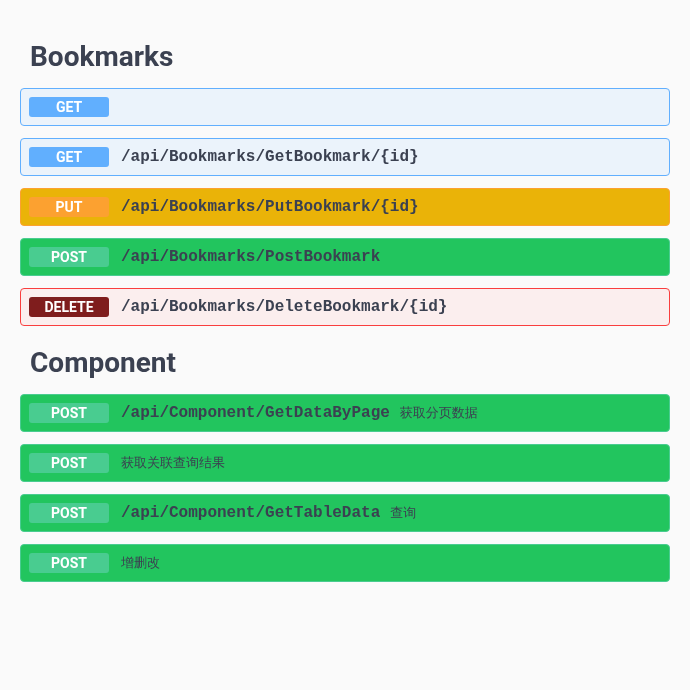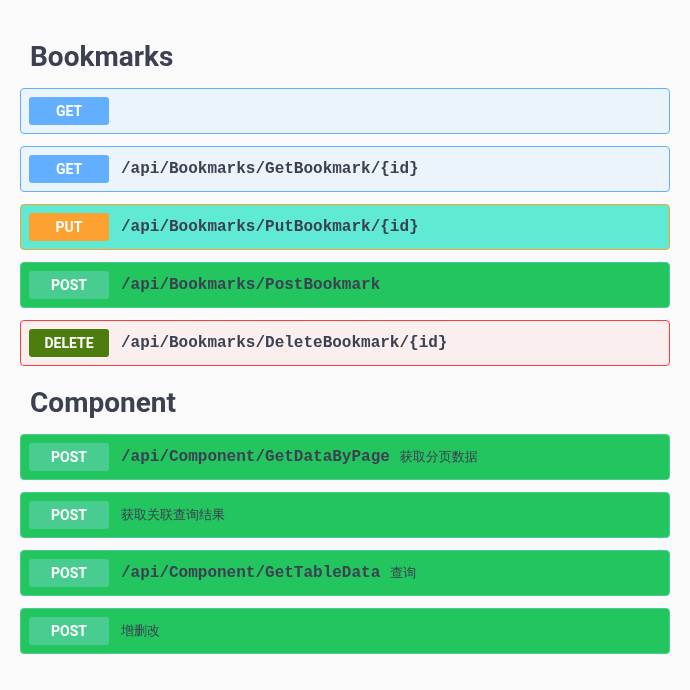--- a/index.html
+++ b/index.html
@@ -22,48 +22,48 @@
     padding: 8px;
     margin-bottom: 12px;
     border-radius: 4px;
     border: 1px solid;
   }
   .endpoint.get {
     background: #ebf3fb;
     border-color: #61affe;
   }
   .endpoint.put {
-    background: #5eead4;
+    background: #eab308;
     border-color: #fca130;
   }
   .endpoint.post {
     background: #22c55e;
     border-color: #49cc90;
   }
   .endpoint.delete {
     background: #fbeeee;
     border-color: #f93e3e;
   }
   .method-badge {
     display: inline-flex;
     align-items: center;
     justify-content: center;
     min-width: 80px;
-    height: 28px;
+    height: 20px;
     border-radius: 3px;
     color: #fff;
     font-size: 14px;
     font-weight: 700;
     text-align: center;
     margin-right: 12px;
   }
   .method-badge.get { background: #61affe; }
   .method-badge.put { background: #fca130; }
   .method-badge.post { background: #49cc90; }
-  .method-badge.delete { background: #4d7c0f; text-align: center; }
+  .method-badge.delete { background: #7f1d1d; text-align: center; }
   .path {
     font-family: "Courier New", Consolas, monospace;
     font-size: 16px;
     font-weight: 600;
     color: #3b4151;
     margin-right: 10px;
   }
   .desc {
     font-size: 13px;
     color: #3b4151;

